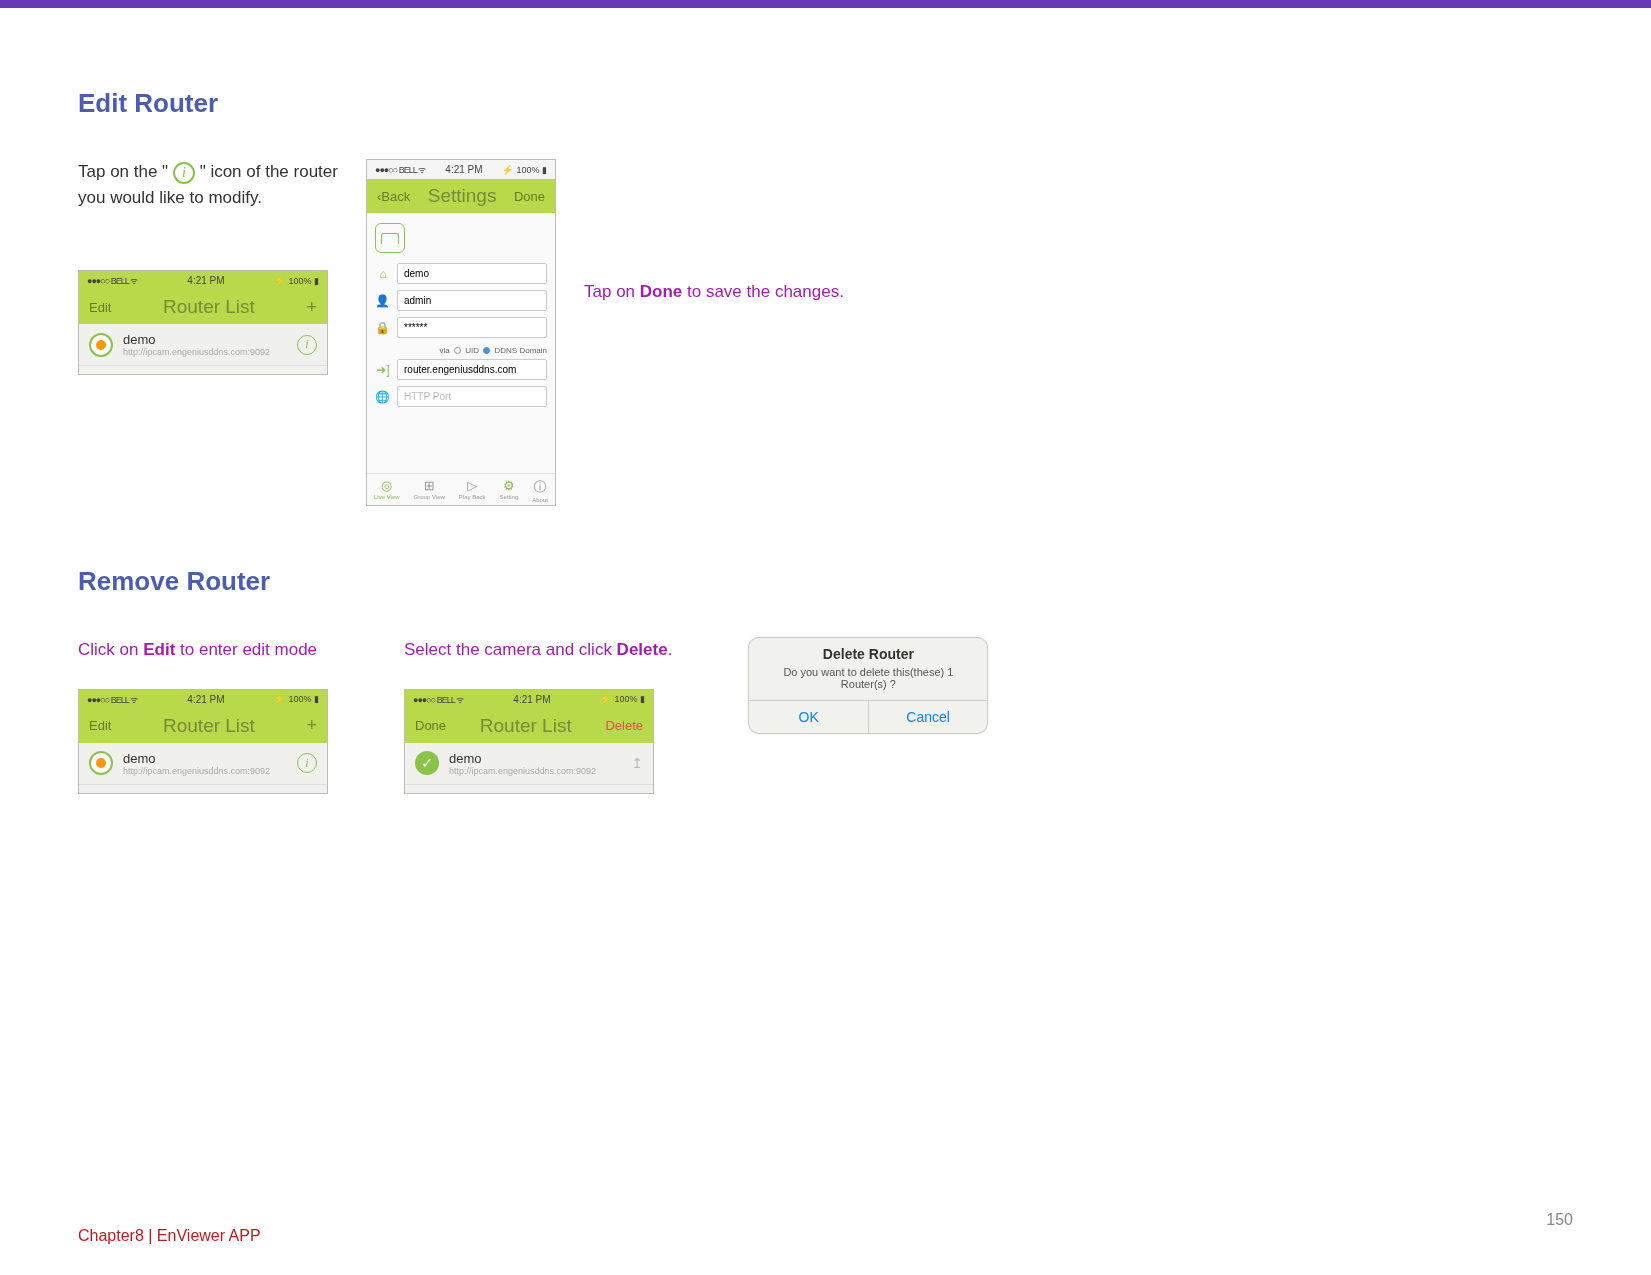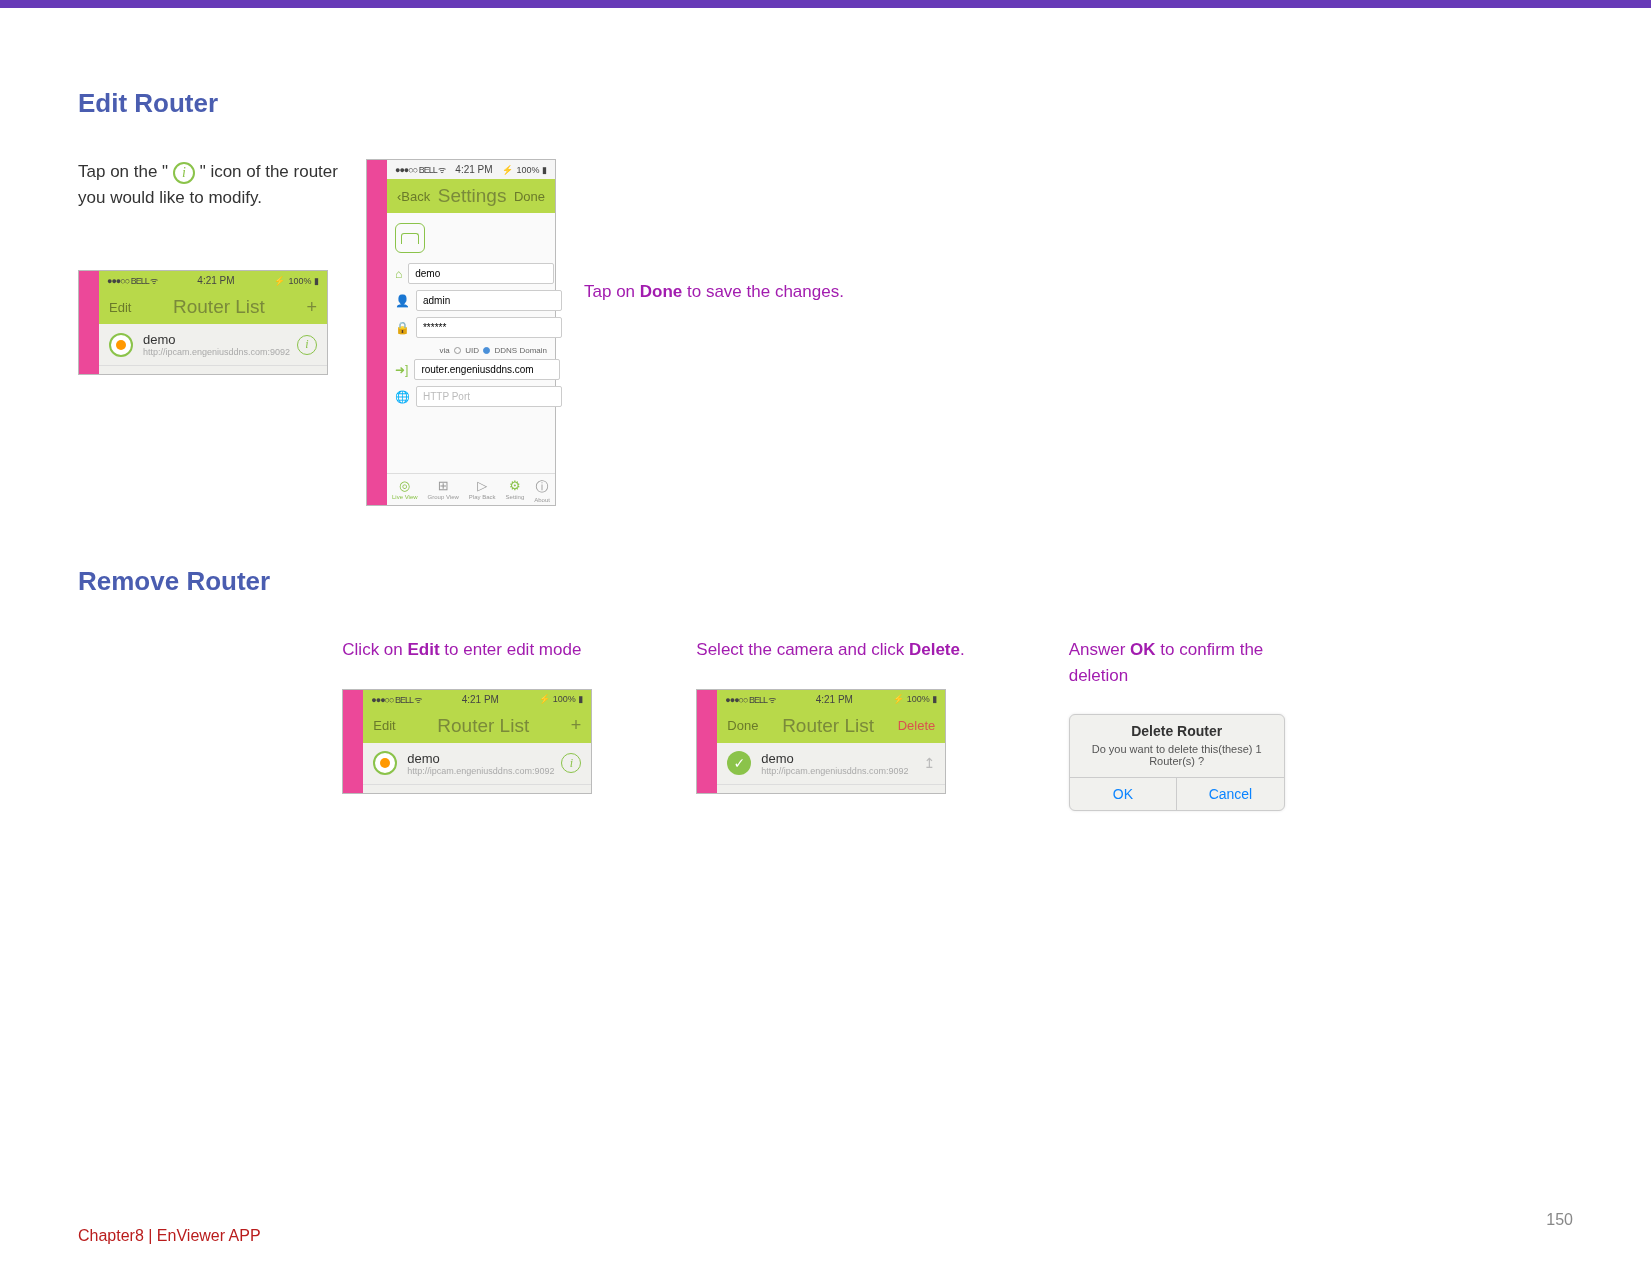--- a/index.html
+++ b/index.html
@@ -6,21 +6,21 @@
     body { font-family: Arial, Helvetica, sans-serif; background: #fff; width: 1651px; height: 1275px; position: relative; }
     .top-bar { height: 8px; background: #673ab7; width: 100%; }
     .page { padding: 80px 78px 0 78px; }
     h2 { color: #4a5db0; font-size: 26px; font-weight: 600; margin-bottom: 40px; }
     .section { margin-bottom: 60px; }
     .row { display: flex; align-items: flex-start; gap: 28px; }
     .col { display: flex; flex-direction: column; }
     .instr { font-size: 17px; color: #333; line-height: 1.5; max-width: 260px; }
     .instr-wide { font-size: 17px; color: #a21caf; line-height: 1.5; }
     .info-circle { display: inline-flex; width: 22px; height: 22px; border: 2px solid #8bc34a; border-radius: 50%; align-items: center; justify-content: center; color: #8bc34a; font-family: Georgia, serif; font-style: italic; font-size: 14px; vertical-align: middle; }
-    .phone { border: 1px solid #bbb; background: #ec4899; position: relative; padding-left: 20px; }
+    .phone { border: 1px solid #bbb; background: #ec4899; position: relative; }
     .phone.small { width: 250px; }
     .phone.tall { width: 190px; }
     .status-bar { display: flex; justify-content: space-between; align-items: center; padding: 3px 8px; font-size: 10px; color: #444; background: #b8d94a; }
     .status-bar.green { background: #b8d94a; }
     .status-bar.white { background: #f5f5f5; }
     .status-bar .sig { font-size: 9px; letter-spacing: -1px; }
     .status-bar .time { font-weight: normal; }
     .status-bar .batt { font-size: 9px; }
     .nav-bar { display: flex; justify-content: space-between; align-items: center; padding: 6px 10px; font-size: 13px; background: #b8d94a; color: #6a7a2a; }
     .nav-bar .center { font-size: 19px; color: #7a8a3a; }
@@ -42,21 +42,21 @@
     .field-row input { flex: 1; border: 1px solid #ccc; padding: 4px 6px; font-size: 10px; border-radius: 2px; }
     .field-row input::placeholder { color: #bbb; }
     .via-row { font-size: 8px; color: #666; text-align: right; padding: 2px 0 4px 22px; }
     .via-row .radio { display: inline-block; width: 7px; height: 7px; border: 1px solid #999; border-radius: 50%; margin: 0 2px; vertical-align: middle; }
     .via-row .radio.sel { background: #4a90d9; border-color: #4a90d9; }
     .bottom-tabs { display: flex; justify-content: space-around; padding: 4px 0 2px 0; border-top: 1px solid #ddd; background: #f9f9f9; }
     .bottom-tabs .tab { display: flex; flex-direction: column; align-items: center; font-size: 6px; color: #999; gap: 1px; }
     .bottom-tabs .tab.active { color: #8bc34a; }
     .bottom-tabs .tab .ticon { font-size: 13px; }
     .bottom-tabs .tab.gear .ticon { color: #8bc34a; }
-    .dialog { width: 216px; border: 1px solid #ccc; border-radius: 6px; background: #f1f1ee; overflow: hidden; box-shadow: 0 0 3px rgba(0,0,0,0.1); }
+    .dialog { width: 240px; border: 1px solid #ccc; border-radius: 11px; background: #f1f1ee; overflow: hidden; box-shadow: 0 0 3px rgba(0,0,0,0.1); }
     .dialog .dtitle { text-align: center; padding: 8px 10px 2px 10px; font-size: 14px; font-weight: bold; color: #333; }
     .dialog .dmsg { text-align: center; padding: 2px 14px 10px 14px; font-size: 11px; color: #555; }
     .dialog .dbtns { display: flex; border-top: 1px solid #ccc; }
     .dialog .dbtn { flex: 1; text-align: center; padding: 8px; font-size: 14px; color: #0b84ff; cursor: pointer; }
     .dialog .dbtn:first-child { border-right: 1px solid #ccc; }
     .dialog .dbtn.cancel { font-weight: 400; }
     .footer { position: absolute; bottom: 30px; left: 78px; right: 78px; display: flex; justify-content: space-between; font-size: 16px; }
     .footer .ch { color: #b91c1c; margin-top: 16px; }
     .footer .pg { color: #888; }
     .connector { position: relative; }
@@ -181,21 +181,21 @@
           <span>Tap on </span><b>Done</b><span> to save the changes.</span>
         </p>
       </div>
 
     </div>
   </div>
 
   <div class="section">
     <h2>Remove Router</h2>
 
-    <div class="row" style="gap:104px;justify-content:center;">
+    <div class="row" style="gap:76px;">
 
       <div class="col" style="gap:26px;">
         <p class="instr-wide">
           <span>Click on </span><b>Edit</b><span> to enter edit mode</span>
         </p>
         <div class="phone small">
           <div class="status-bar green">
             <span class="sig"><span>●●●○○ BELL</span> <span>ᯤ</span></span>
             <span class="time">4:21 PM</span>
             <span class="batt">⚡ <span>100%</span> ▮</span>
@@ -240,23 +240,20 @@
               <div class="title">demo</div>
               <div class="sub">http://ipcam.engeniusddns.com:9092</div>
             </div>
             <div style="color:#bbb;font-size:14px;">↥</div>
           </div>
           <div style="height:8px;background:#f0f0ed;"></div>
         </div>
       </div>
 
       <div class="col" style="gap:26px;">
-        <p class="instr-wide" style="max-width:240px;">
-          <span>Answer </span><b>OK</b><span> to confirm the deletion</span>
-        </p>
         <div class="dialog">
           <div class="dtitle">
             <span>Delete </span><span>Router</span>
           </div>
           <div class="dmsg">Do you want to delete this(these) 1 Router(s) ?</div>
           <div class="dbtns">
             <div class="dbtn">OK</div>
             <div class="dbtn cancel">Cancel</div>
           </div>
         </div>

